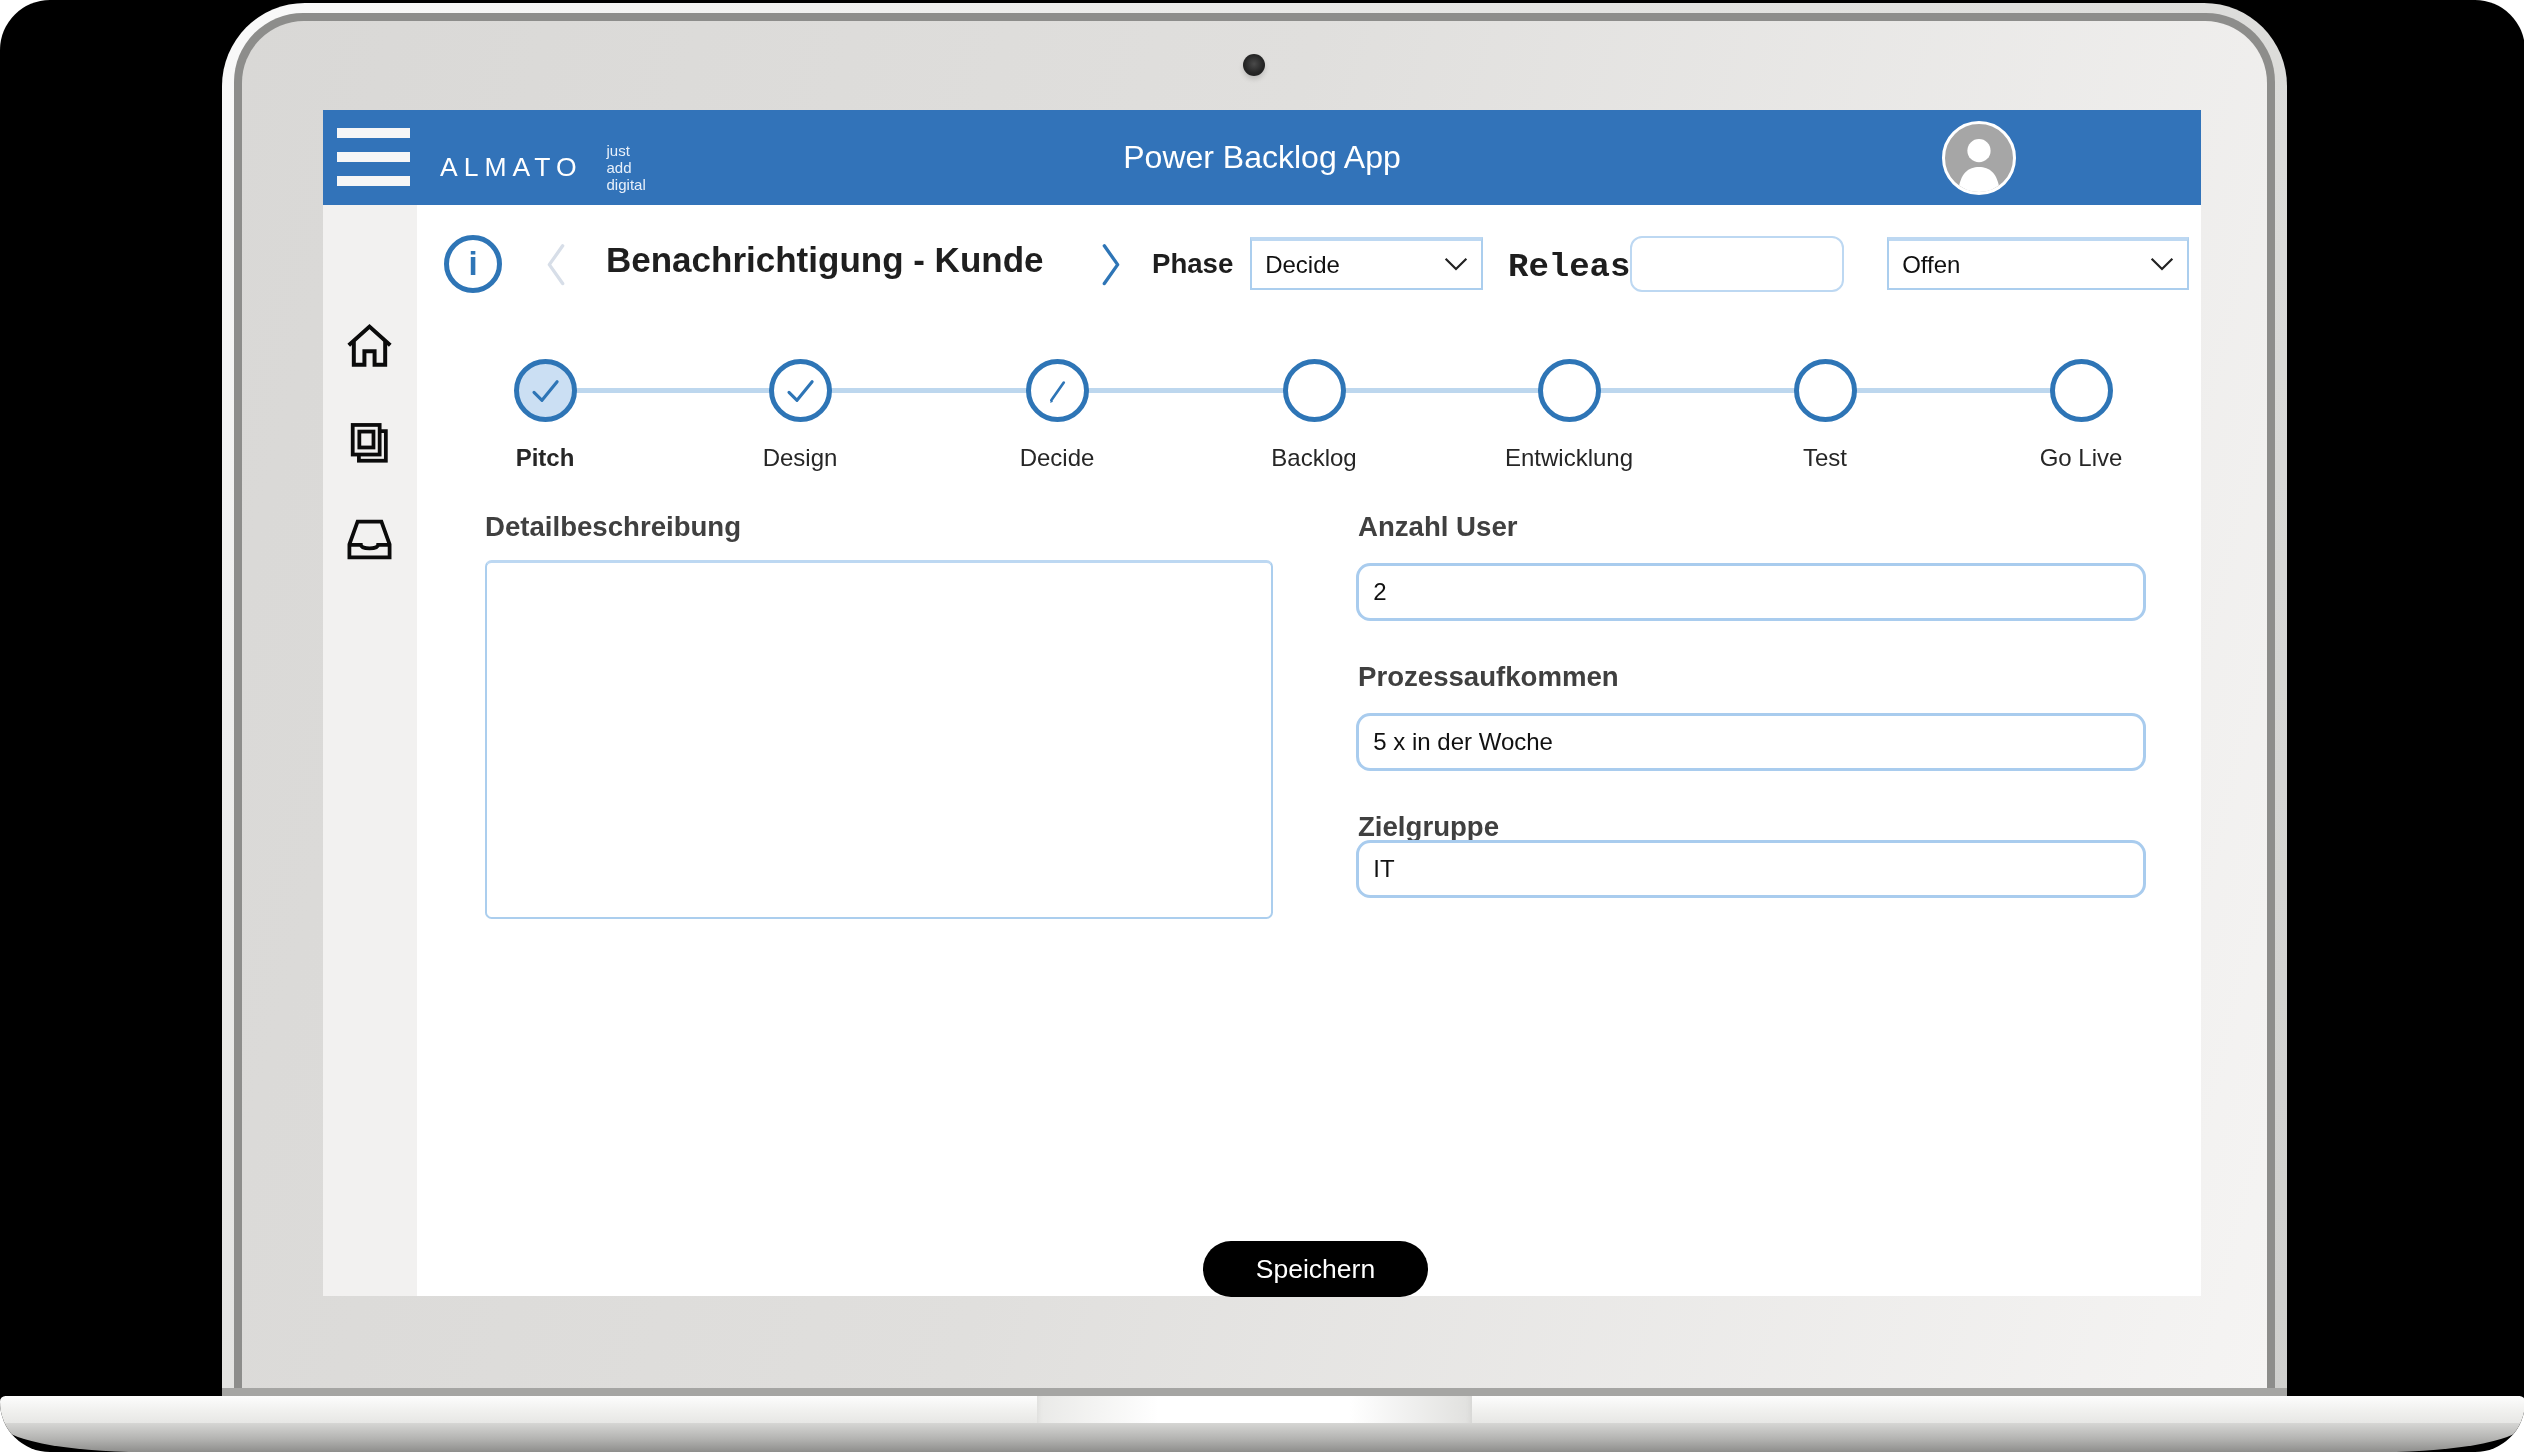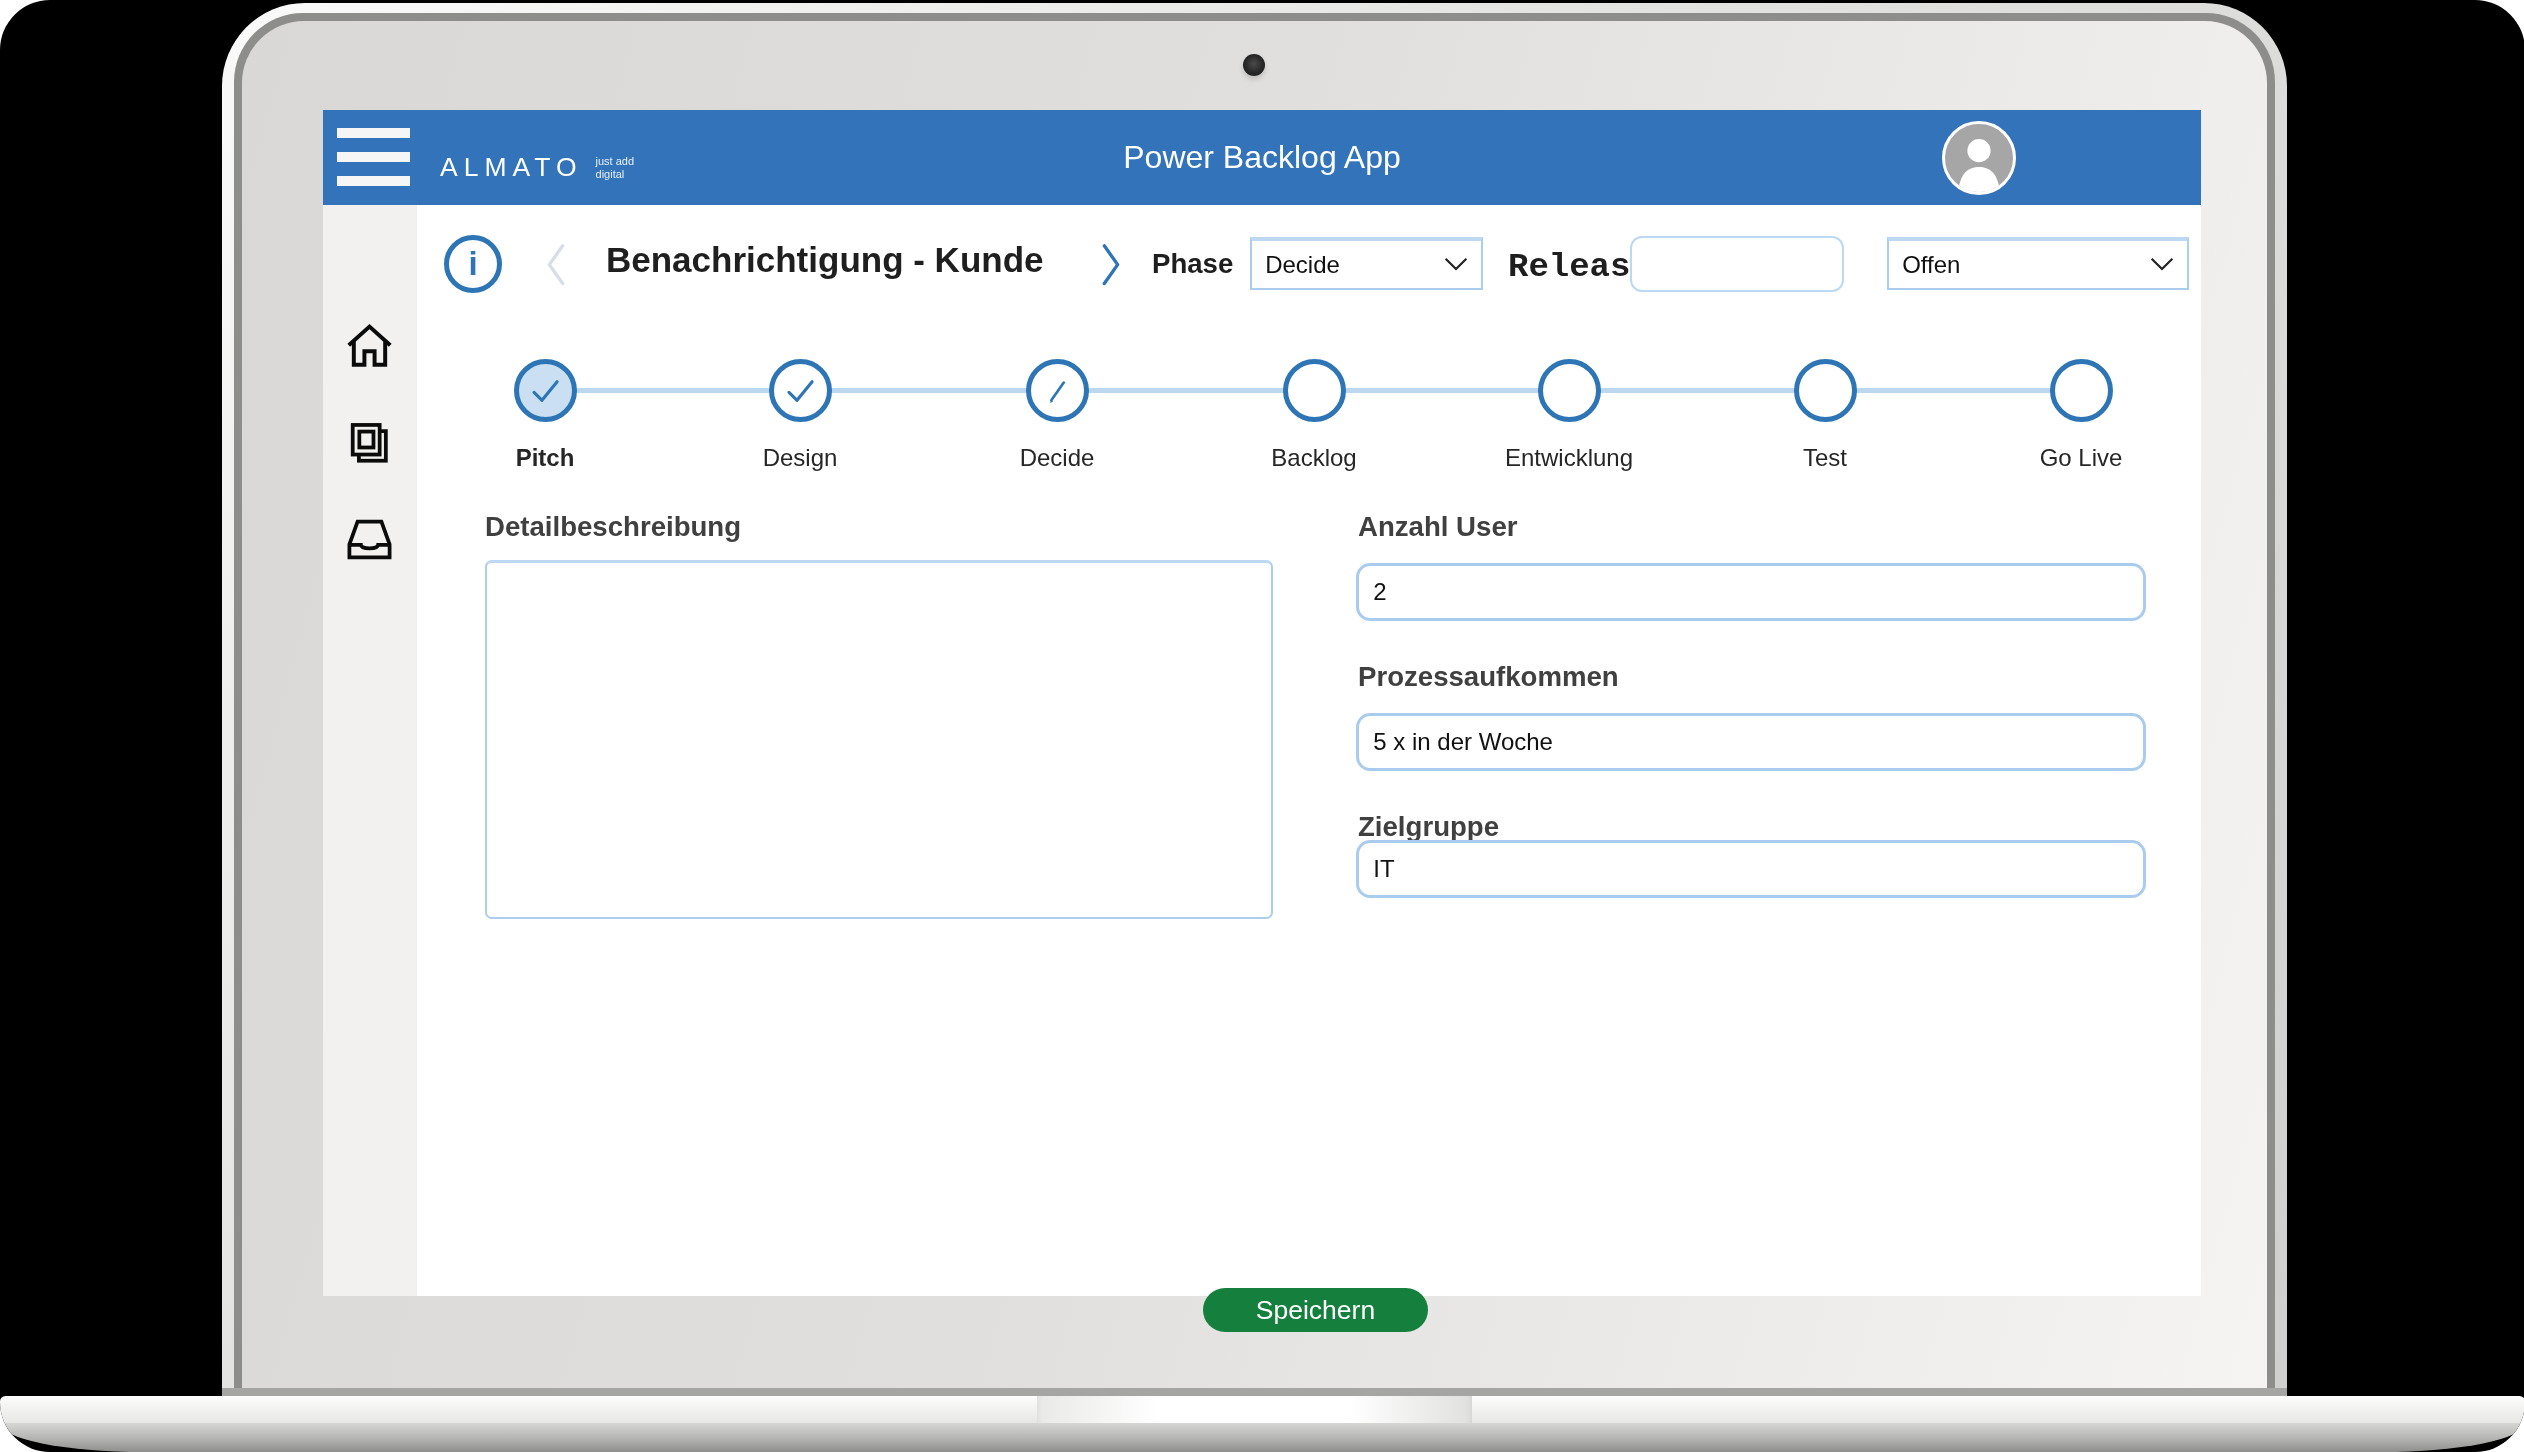--- a/index.html
+++ b/index.html
@@ -35,21 +35,21 @@
   
   .app { position: absolute; left: 323px; top: 110px; width: 1878px; height: 1186px;
          background: #fff; color: #1e1e1e; }
 
   .topbar { position: absolute; left: 0; top: 0; width: 100%; height: 95px; background: #3273B9; }
   .hamburger { position: absolute; left: 14.3px; top: 18px; width: 73px; height: 58px;
                display: flex; flex-direction: column; justify-content: space-between; cursor: pointer; }
   .hamburger span { display: block; width: 73px; height: 10px; background: #f6f6f6; }
   .brand { position: absolute; left: 117px; top: 10px; height: 95px; display: flex; align-items: center; }
   .brand-name { color: #fff; font-size: 26.5px; letter-spacing: 6px; font-weight: 400; }
-  .brand-tagline { color: #e8f0fa; font-size: 11px; line-height: 1.15; margin-left: 13px; width: 50px; white-space: normal; }
+  .brand-tagline { color: #e8f0fa; font-size: 15px; line-height: 1.15; margin-left: 24px; width: 50px; white-space: normal; }
   .app-title { position: absolute; left: 0; top: 0; width: 100%; height: 95px;
                display: flex; align-items: center; justify-content: center;
                color: #fff; font-size: 32px; font-weight: 400; }
   .avatar { position: absolute; right: 185px; top: 10.5px; width: 74px; height: 74px;
             border-radius: 50%; background: #a6a6a6; border: 3.9px solid #ffffff; overflow: hidden; }
   .avatar svg { width: 100%; height: 100%; }
 
   .sidebar { position: absolute; left: 0; top: 95px; width: 94px; height: 1091px; background: #f2f1f0; }
   .side-icon { position: absolute; left: 20.4px; width: 53px; height: 53px; cursor: pointer; }
   .side-icon svg { width: 100%; height: 100%; }
@@ -101,22 +101,22 @@
   .lbl-prozess { left: 1035px; top: 551px; }
   .lbl-ziel { left: 1035px; top: 701px; }
   .text-input { position: absolute; left: 1033px; width: 790px; height: 58px;
                 border: 3.3px solid #a9ccee; border-radius: 14.3px; background: #fff;
                 font-size: 24px; padding: 0 14.3px; color: #111;
                 font-family: "Liberation Sans", sans-serif; }
   .in-anzahl { top: 453px; }
   .in-prozess { top: 603px; }
   .in-ziel { top: 730px; }
 
-  .save-btn { position: absolute; left: 880px; top: 1178px; width: 225px; height: 44px;
-              border-radius: 29px; border: none; background: #15803d; color: #fff;
+  .save-btn { position: absolute; left: 880px; top: 1131px; width: 225px; height: 56px;
+              border-radius: 29px; border: none; background: #000000; color: #fff;
               font-size: 26.5px; font-family: "Liberation Sans", sans-serif; cursor: pointer; }
 </style>
 </head>
 <body>
 
 <div class="canvas">
 
   <div class="screen-outer">
     <div class="screen-frame">
       <div class="screen-bezel"></div>

